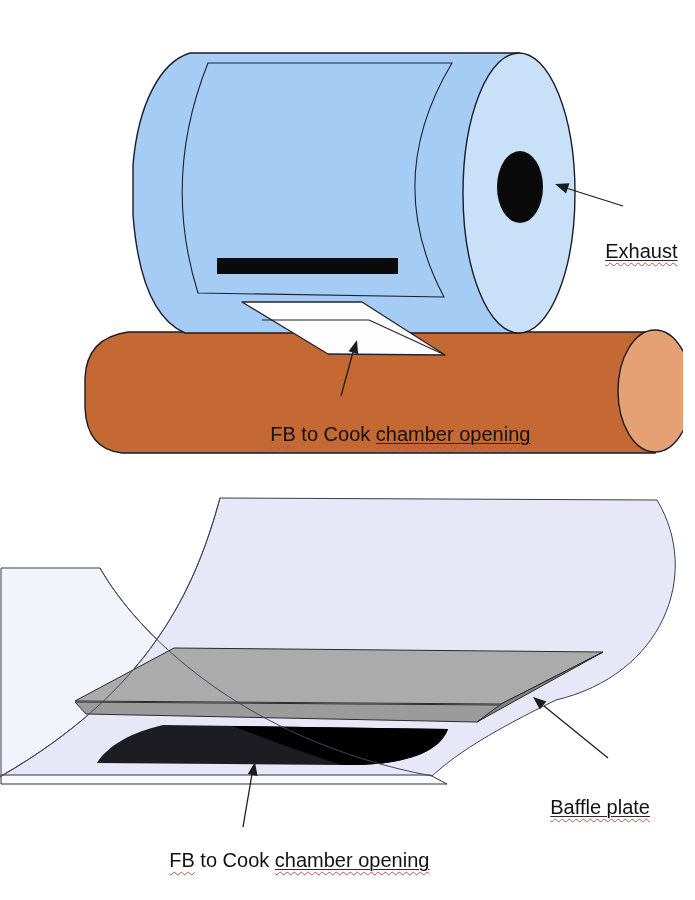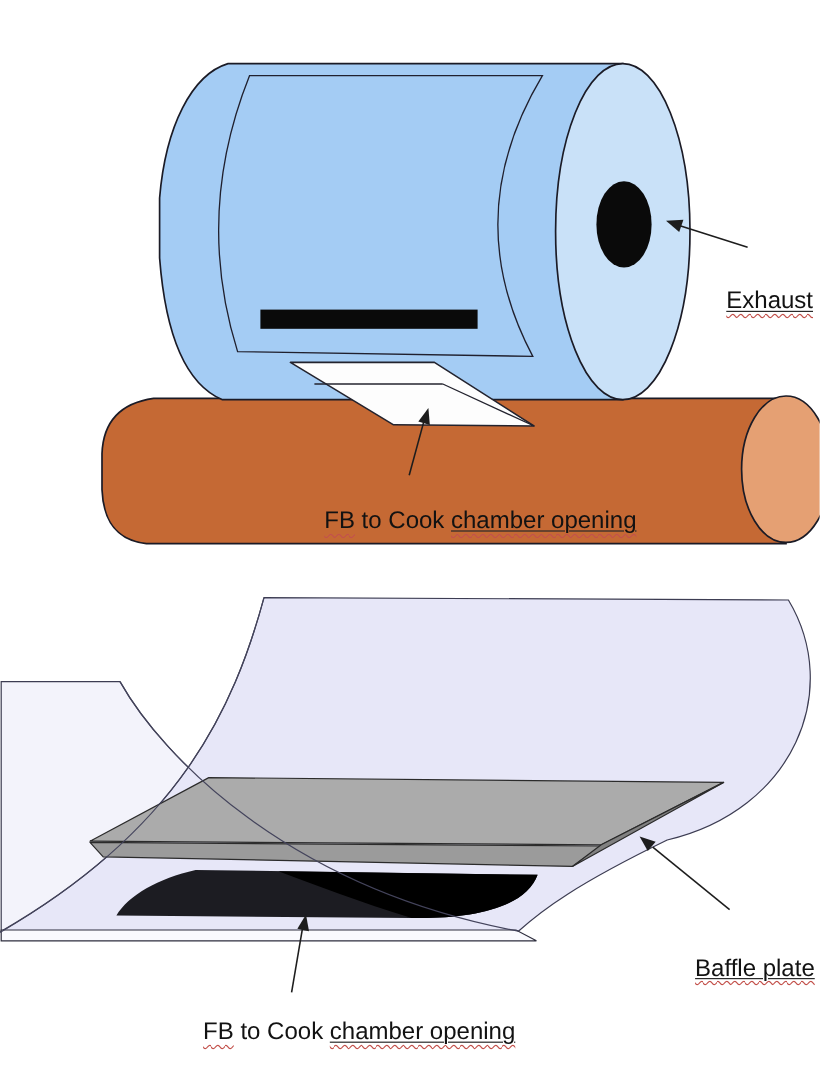--- a/index.html
+++ b/index.html
@@ -102,21 +102,21 @@
   </svg>
 
   <div class="lbl" style="left:583px;top:217px">
     <span class="ul"><span class="sq">Exhaust</span></span>
   </div>
 
   <div class="lbl" style="left:248px;top:400px">
     <span class="sq">FB</span><span> to Cook </span><span class="ul"><span class="sq">chamber opening</span></span>
   </div>
 
-  <div class="lbl" style="left:557px;top:773px">
+  <div class="lbl" style="left:528px;top:773px">
     <span class="ul"><span class="sq">Baffle plate</span></span>
   </div>
 
   <div class="lbl" style="left:147px;top:826px">
     <span class="sq">FB</span><span> to Cook </span><span class="ul"><span class="sq">chamber opening</span></span>
   </div>
 
 </div>
 
 </body></html>

